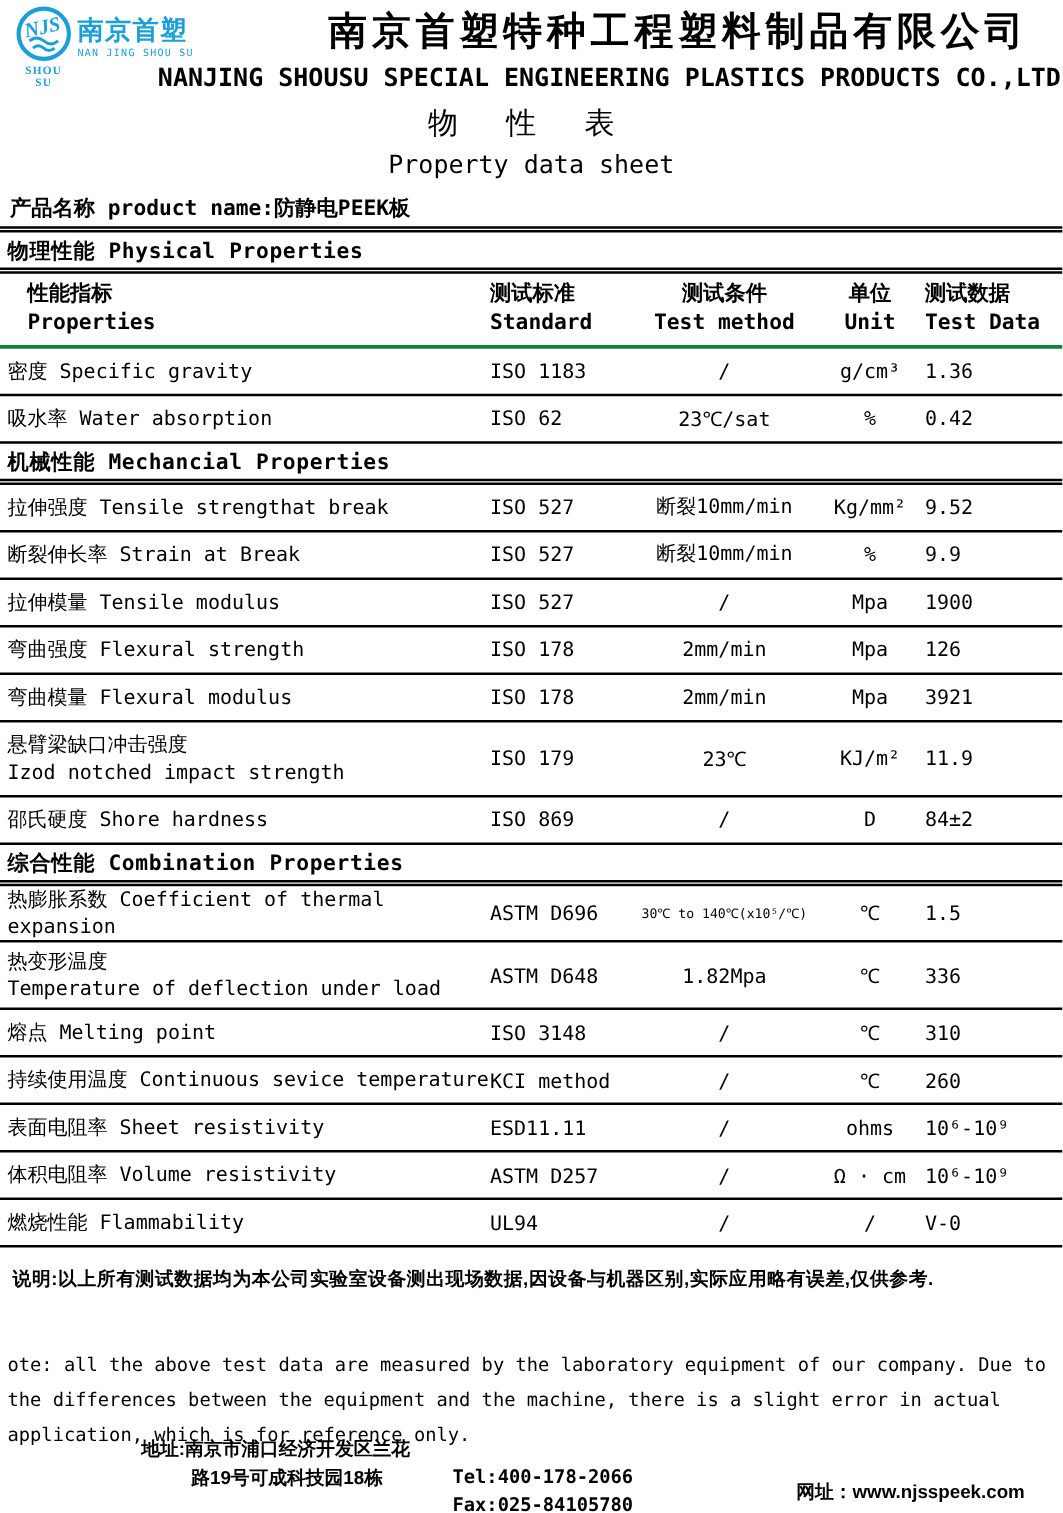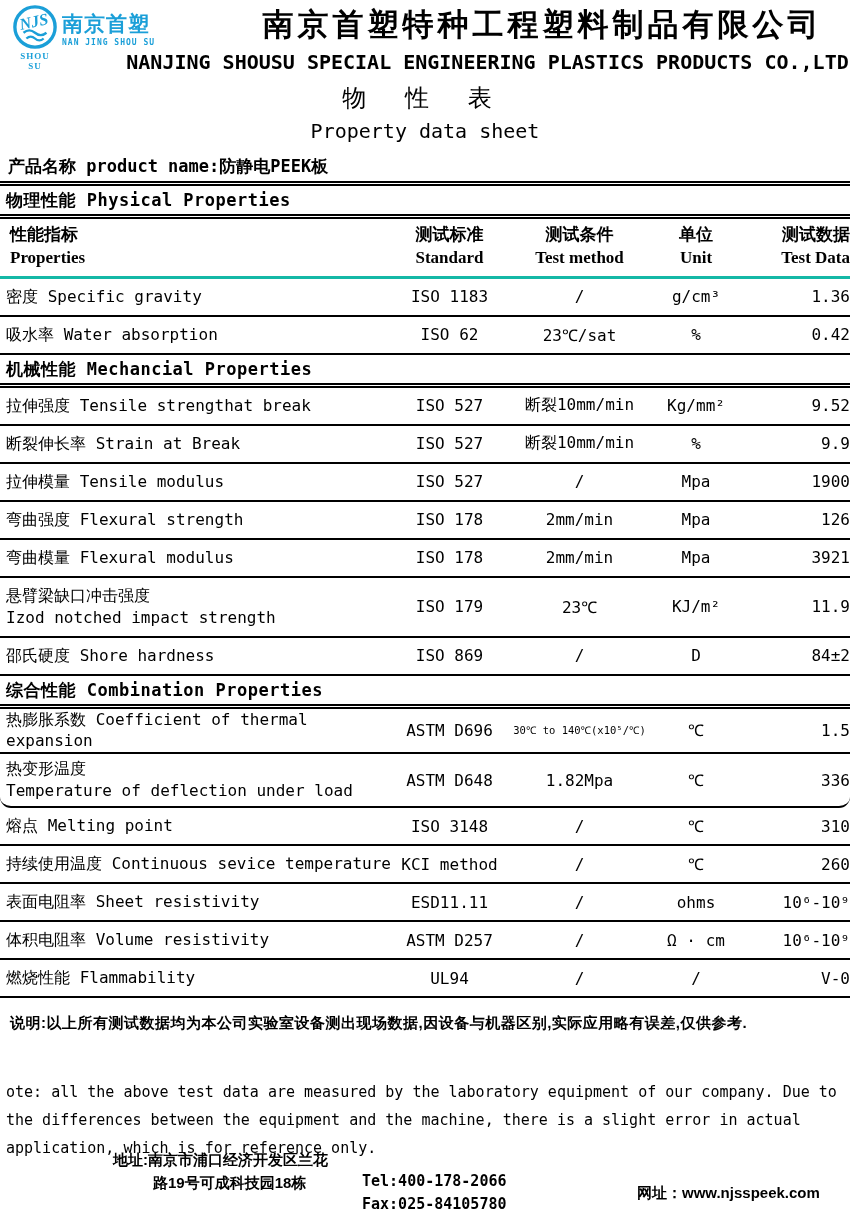--- a/index.html
+++ b/index.html
@@ -12,49 +12,49 @@
     overflow:hidden;
   }
   .page { width:850px; height:1210px; position:relative; padding-top:4px; }
 
   
   .logo { position:absolute; left:12px; top:4px; width:130px; }
   .logo-top { display:flex; align-items:flex-start; }
   .logo-mark { width:46px; height:46px; flex:0 0 auto; }
   .logo-right { margin-left:4px; padding-top:6px; }
   .logo-cn { font-size:21px; font-weight:bold; color:#1b9fd8; letter-spacing:1px; white-space:nowrap; font-family:"Liberation Sans",sans-serif; }
-  .logo-en { font-size:8px; font-weight:bold; color:#1b9fd8; letter-spacing:1px; white-space:nowrap; }
+  .logo-en { font-size:8px; font-weight:normal; color:#1b9fd8; letter-spacing:1px; white-space:nowrap; }
   .logo-sub { font-size:9px; font-weight:bold; color:#1b9fd8; letter-spacing:1px; width:46px; text-align:center; margin-top:1px; font-family:"Liberation Serif",serif; }
 
   .company-cn { margin-left:235px; width:615px; text-align:center;
     font-size:31px; font-weight:600; letter-spacing:4px; white-space:nowrap;
     font-family:"Liberation Sans",sans-serif; }
   .company-en { margin-left:125px; width:725px; text-align:center;
     font-size:20px; font-weight:bold; white-space:nowrap; margin-top:4px; }
   .sheet-title-cn { text-align:center; font-size:24px; font-weight:normal; letter-spacing:16px; margin-top:8px; font-family:"Liberation Sans",sans-serif; }
   .sheet-title-en { text-align:center; font-size:20px; margin-top:5px; }
 
   
   .product-bar { margin-top:10px; padding:2px 0 3px 8px;
     font-size:17px; font-weight:bold; border-bottom:5px double #000; }
 
   
   .section-title { font-size:17px; font-weight:bold; padding:3px 0 2px 6px;
     border-bottom:5px double #000; letter-spacing:0.5px; }
-  .thead { display:flex; border-bottom:3px solid #14b8a6; padding:5px 0 6px 4px;font-family:Liberation Serif, serif; }
+  .thead { display:flex; border-bottom:3px solid #15803d; padding:5px 0 6px 16px; }
   .thead .cell { display:flex; flex-direction:column; justify-content:center; }
   .thead .line { font-size:17px; font-weight:bold; line-height:1.35; }
   .row { display:flex; align-items:center; min-height:38px; border-bottom:2px solid #000; }
   .row.tall { min-height:60px; }
-  .row.med { min-height:54px;border-radius:11px; }
+  .row.med { min-height:54px; }
   .c-name { flex:1; padding-left:6px; font-size:16px; line-height:1.35; text-align:left; }
-  .c-std  { width:115px; text-align:center; font-size:16px; }
+  .c-std  { width:115px; text-align:left; font-size:16px; }
   .c-mth  { width:145px; text-align:center; font-size:16px;align-items:center; }
   .c-unit { width:88px;  text-align:center; font-size:16px; }
-  .c-data { width:110px; text-align:right; font-size:16px; }
+  .c-data { width:110px; text-align:left; font-size:16px; }
   .c-mth.small { font-size:10.5px; }
 
   
   .note-cn { margin:16px 8px 0 10px; font-size:15px; font-weight:bold;
     font-family:"Liberation Sans",sans-serif; letter-spacing:0.5px; }
   .note-en { margin:46px 6px 0 6px; font-size:15px; line-height:1.85; }
 
   
   .addr { position:absolute; left:113px; top:1148px; font-size:15px; font-weight:bold;
     font-family:"Liberation Sans",sans-serif; line-height:1.55; }

